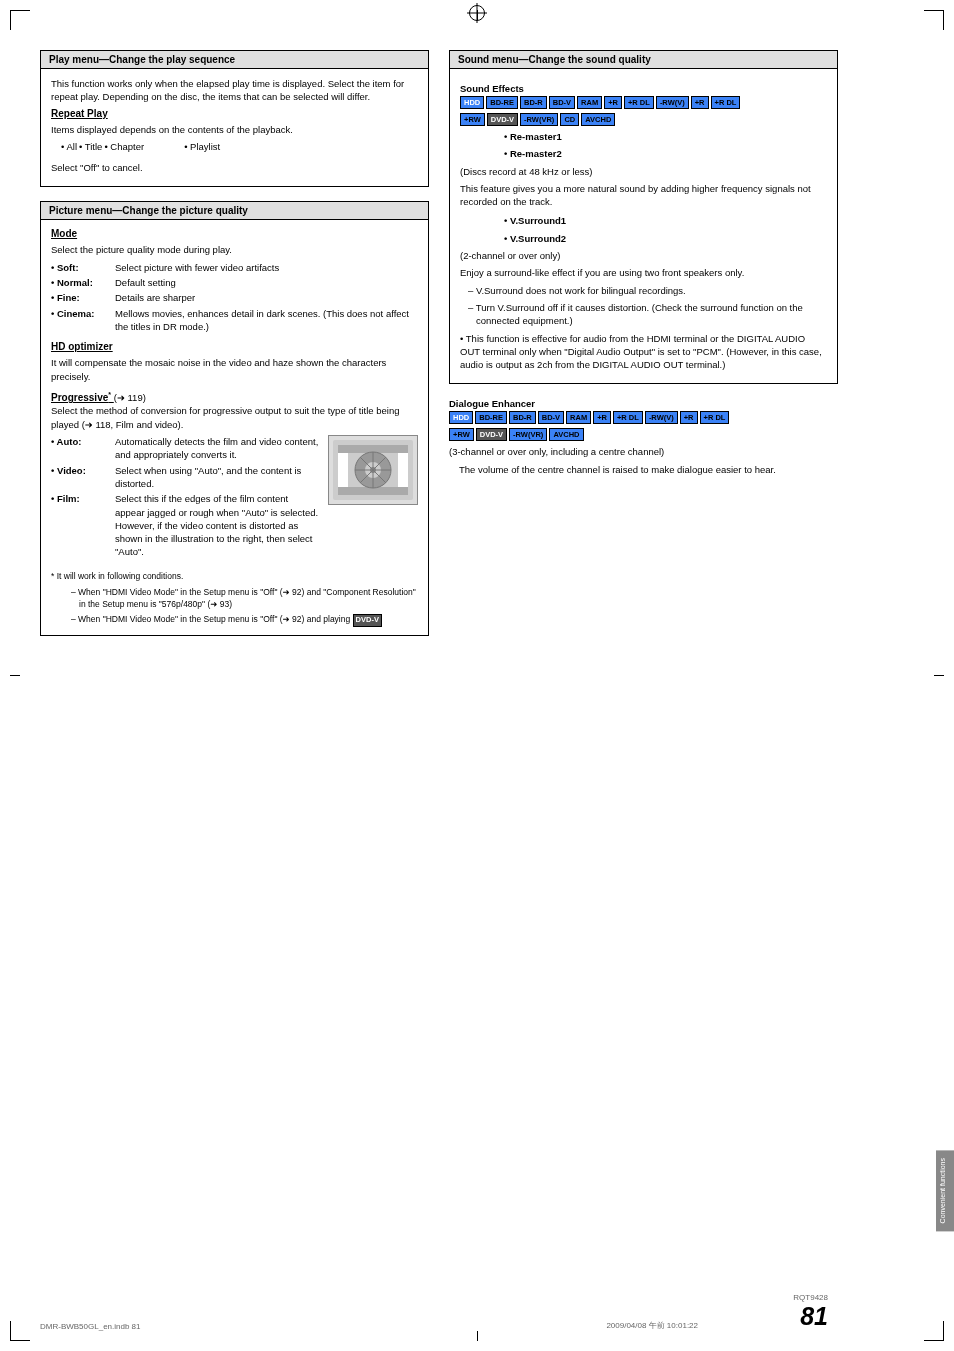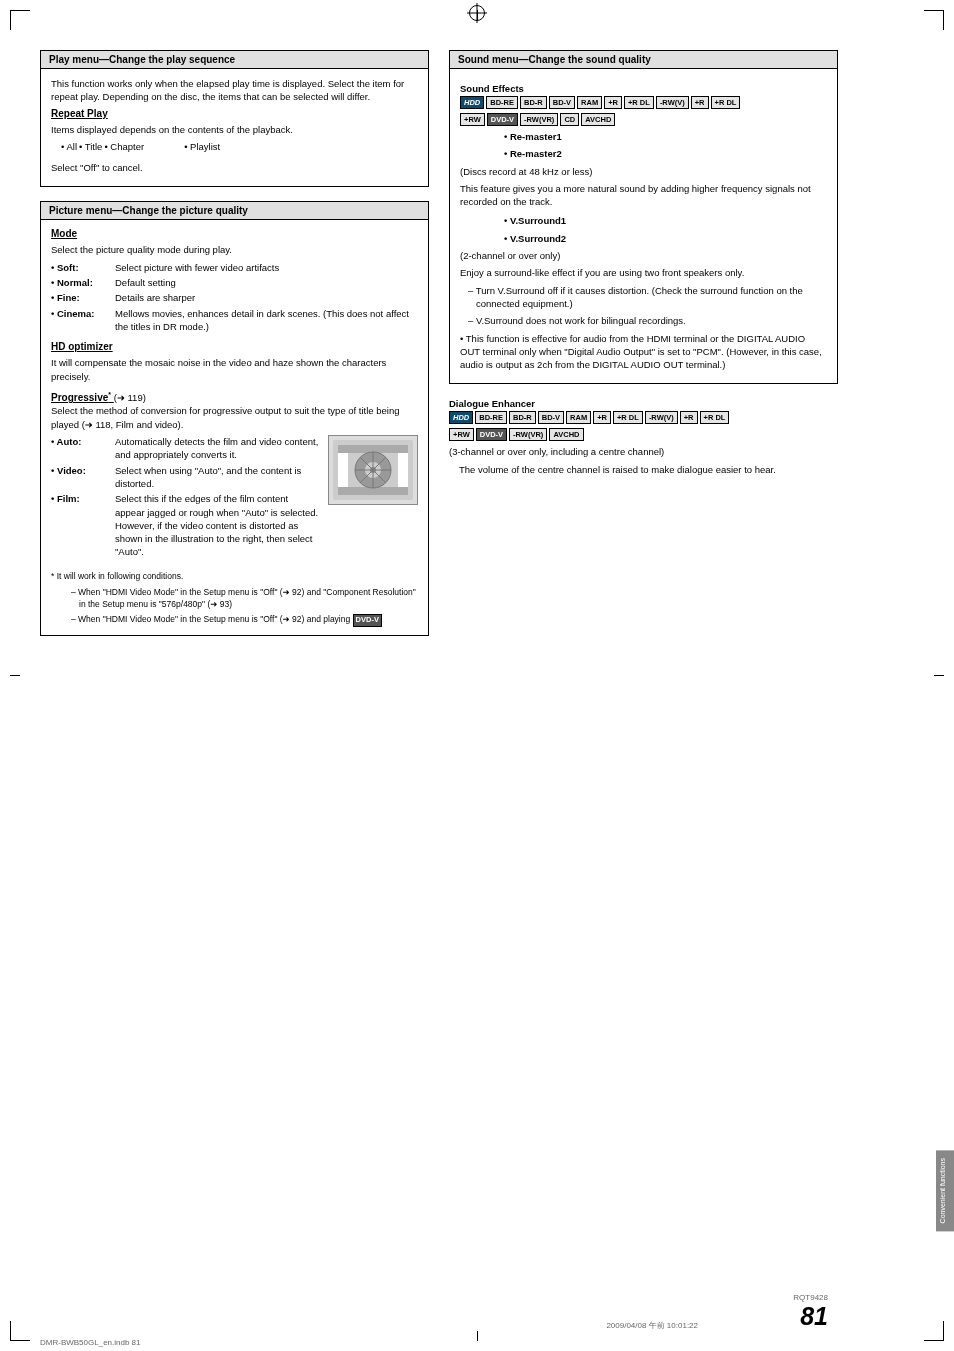--- a/index.html
+++ b/index.html
@@ -150,22 +150,22 @@
 
     .badge {
       display: inline-block;
       font-size: 7.5px;
       font-weight: bold;
       padding: 1px 3px;
       border: 1px solid #000;
       white-space: nowrap;
     }
 
-    .badge-hdd { background: #0c4a6e; color: #fff; font-style: italic; }
-    .badge-normal { background: #e5e5e5; color: #000; }
+    .badge-hdd { background: #3b82f6; color: #fff; }
+    .badge-normal { background: #3b82f6; color: #000; }
     .badge-dark { background: #555; color: #fff; }
 
     .dash-item {
       padding-left: 20px;
       font-size: 9.5px;
       line-height: 1.4;
       margin-bottom: 2px;
       text-indent: -8px;
       padding-left: 28px;
     }
@@ -231,21 +231,21 @@
     }
 
     .model-number {
       font-size: 8px;
       color: #666;
     }
 
     
     .bottom-info {
       position: absolute;
-      bottom: 4px;
+      bottom: 20px;
       left: 40px;
       font-size: 8px;
       color: #666;
     }
 
     .bottom-date {
       position: absolute;
       bottom: 20px;
       right: 180px;
       font-size: 8px;
@@ -423,22 +423,22 @@
 
           <p class="body-text" style="margin-top:4px;"><span class="bold">• Re-master1</span></p>
           <p class="body-text"><span class="bold">• Re-master2</span></p>
           <p class="body-text">(Discs record at 48 kHz or less)</p>
           <p class="body-text">This feature gives you a more natural sound by adding higher frequency signals not recorded on the track.</p>
 
           <p class="body-text" style="margin-top:6px;"><span class="bold">• V.Surround1</span></p>
           <p class="body-text"><span class="bold">• V.Surround2</span></p>
           <p class="body-text">(2-channel or over only)</p>
           <p class="body-text">Enjoy a surround-like effect if you are using two front speakers only.</p>
+          <p class="body-text" style="padding-left:16px; text-indent:-8px;">– V.Surround does not work for bilingual recordings.</p>
           <p class="body-text" style="padding-left:16px; text-indent:-8px;">– Turn V.Surround off if it causes distortion. (Check the surround function on the connected equipment.)</p>
-          <p class="body-text" style="padding-left:16px; text-indent:-8px;">– V.Surround does not work for bilingual recordings.</p>
 
           <p class="body-text" style="margin-top:4px;">• This function is effective for audio from the HDMI terminal or the DIGITAL AUDIO OUT terminal only when "Digital Audio Output" is set to "PCM". (However, in this case, audio is output as 2ch from the DIGITAL AUDIO OUT terminal.)</p>
 
         </div>
       </div>
 
       <div style="margin-top: 0;">
         <div class="section-inner-header">Dialogue Enhancer</div>
 
         <div class="badge-row">

